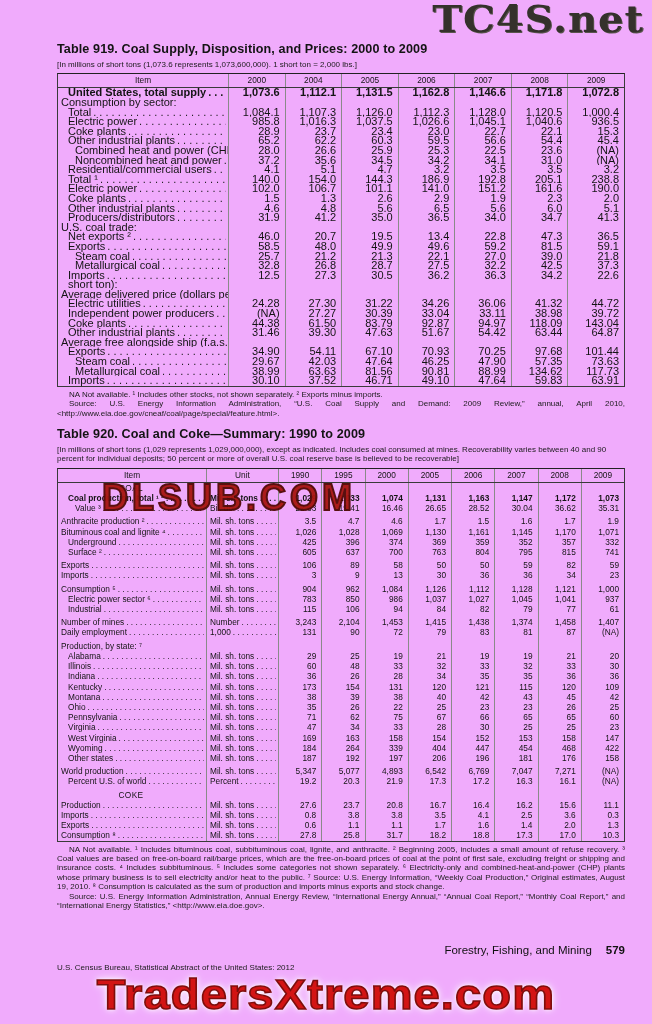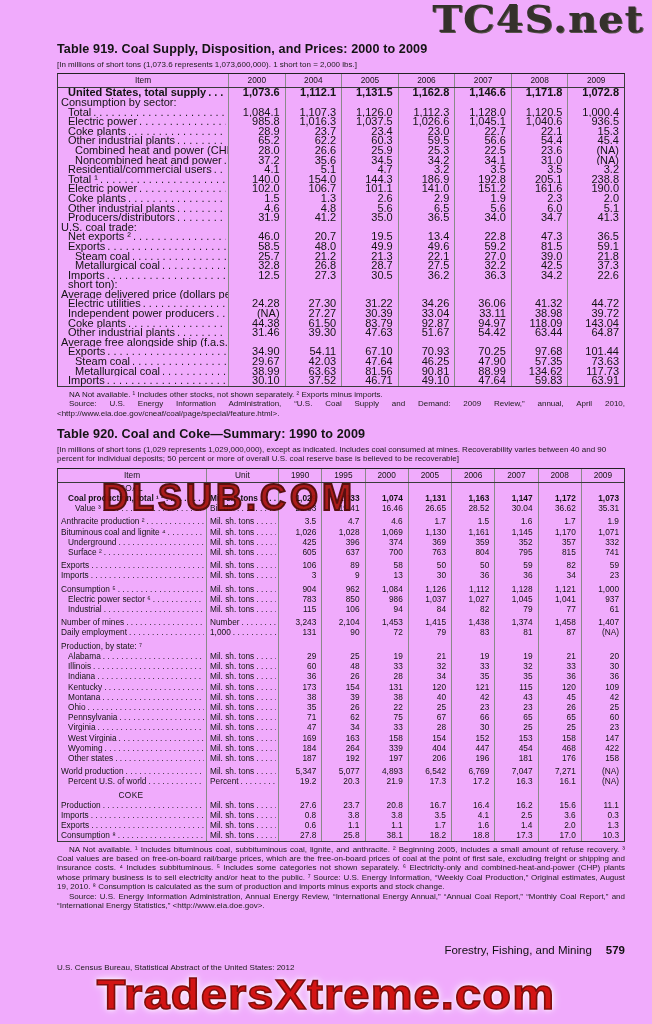--- a/index.html
+++ b/index.html
@@ -1077,21 +1077,21 @@
             <div class="c-lab ind0">
               <span class="lt">Consumption ⁸</span>
               <span class="leader"></span>
             </div>
             <div class="c-unit bl">
               <span class="lt">Mil. sh. tons</span>
               <span class="leader"></span>
             </div>
             <div class="c-val bl">27.8</div>
             <div class="c-val bl">25.8</div>
-            <div class="c-val bl">38.1</div>
+            <div class="c-val bl">31.7</div>
             <div class="c-val bl">18.2</div>
             <div class="c-val bl">18.8</div>
             <div class="c-val bl">17.3</div>
             <div class="c-val bl">17.0</div>
             <div class="c-val bl">10.3</div>
           </div>
         </div>
       <div class="fnotes">
         <div class="fnote">NA Not available. ¹ Includes bituminous coal, subbituminous coal, lignite, and anthracite. ² Beginning 2005, includes a small amount of refuse recovery. ³ Coal values are based on free-on-board rail/barge prices, which are the free-on-board prices of coal at the point of first sale, excluding freight or shipping and insurance costs. ⁴ Includes subbituminous. ⁵ Includes some categories not shown separately. ⁶ Electricity-only and combined-heat-and-power (CHP) plants whose primary business is to sell electricity and/or heat to the public. ⁷ Source: U.S. Energy Information, “Weekly Coal Production,” Original estimates, August 19, 2010. ⁸ Consumption is calculated as the sum of production and imports minus exports and stock change.</div>
         <div class="fnote">Source: U.S. Energy Information Administration, Annual Energy Review, “International Energy Annual,” “Annual Coal Report,” “Monthly Coal Report,” and “International Energy Statistics,” &lt;http://www.eia.doe.gov&gt;.</div>

